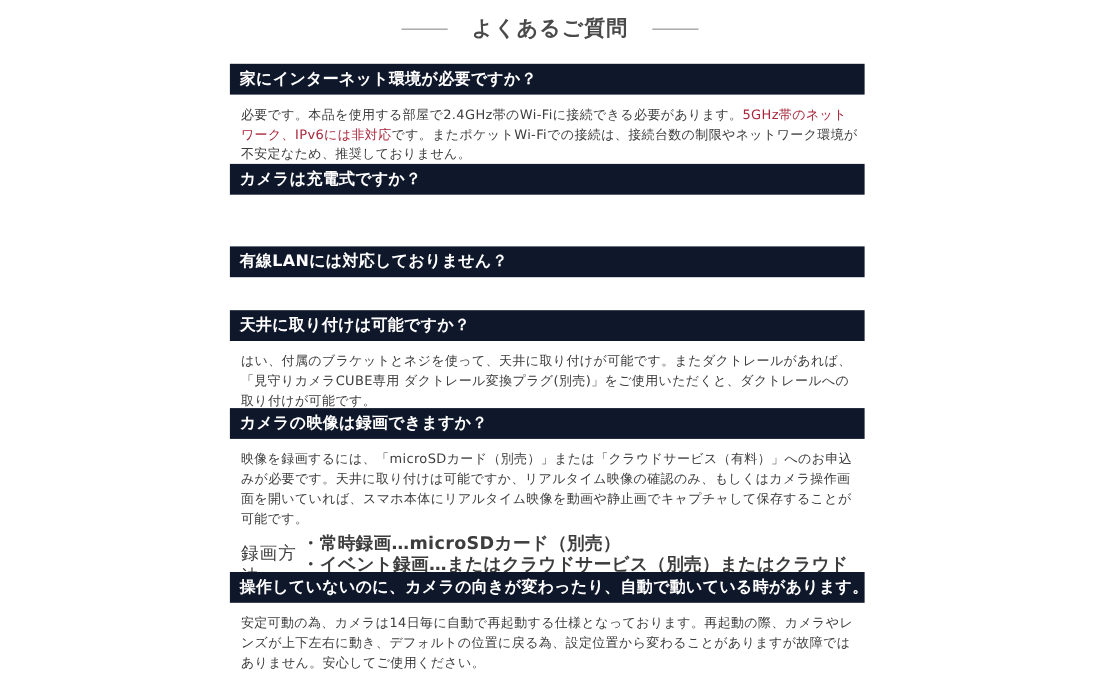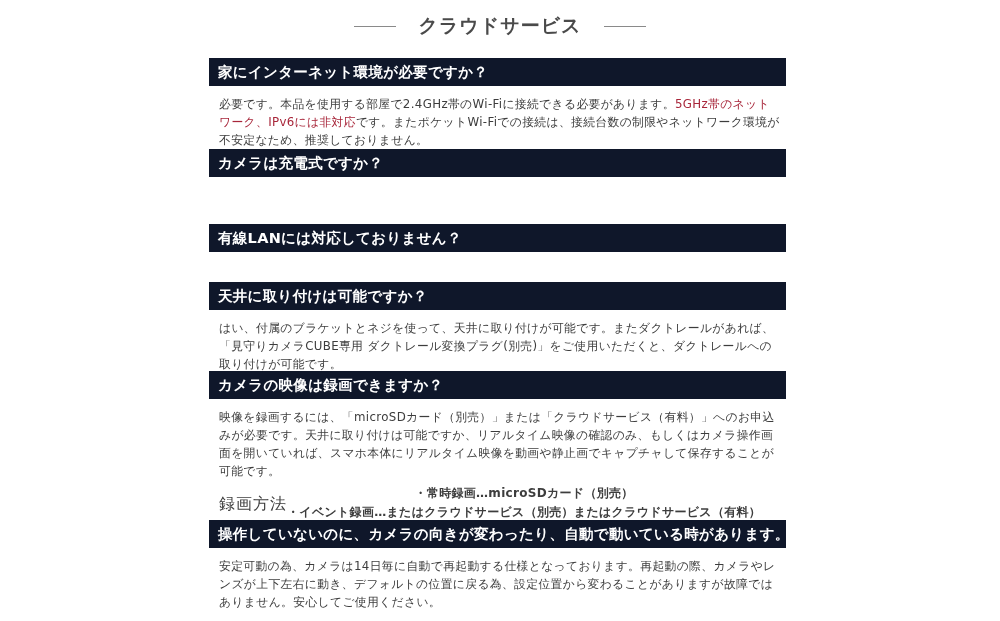--- a/index.html
+++ b/index.html
@@ -74,34 +74,33 @@
   }
   .rec-label {
     font-size: 16px;
     font-weight: normal;
     color: #3d3d3d;
     letter-spacing: 1px;
     margin-right: 0;
     margin-top: 3px;
   }
   .rec-items {
-    font-size: 12px;
+    font-size: 16px;
     font-weight: bold;
     line-height: 19px;
     color: #3d3d3d;
     letter-spacing: 0.3px;
-    text-align: center;
   }
 </style>
 </head>
 <body>
 
 <div class="title-row">
   <div class="title-line"></div>
-  <div class="title-text">クラウドサービス</div>
+  <div class="title-text">よくあるご質問</div>
   <div class="title-line"></div>
 </div>
 
 <div class="faq" style="top:58px;">
   <div class="q-bar">家にインターネット環境が必要ですか？</div>
   <div class="a-text"><span>必要です。本品を使用する部屋で2.4GHz帯のWi-Fiに接続できる必要があります。</span><span class="red">5GHz帯のネットワーク、IPv6には非対応</span><span>です。またポケットWi-Fiでの接続は、接続台数の制限やネットワーク環境が不安定なため、推奨しておりません。</span></div>
 </div>
 
 <div class="faq" style="top:149px;">
   <div class="q-bar">カメラは充電式ですか？</div>

